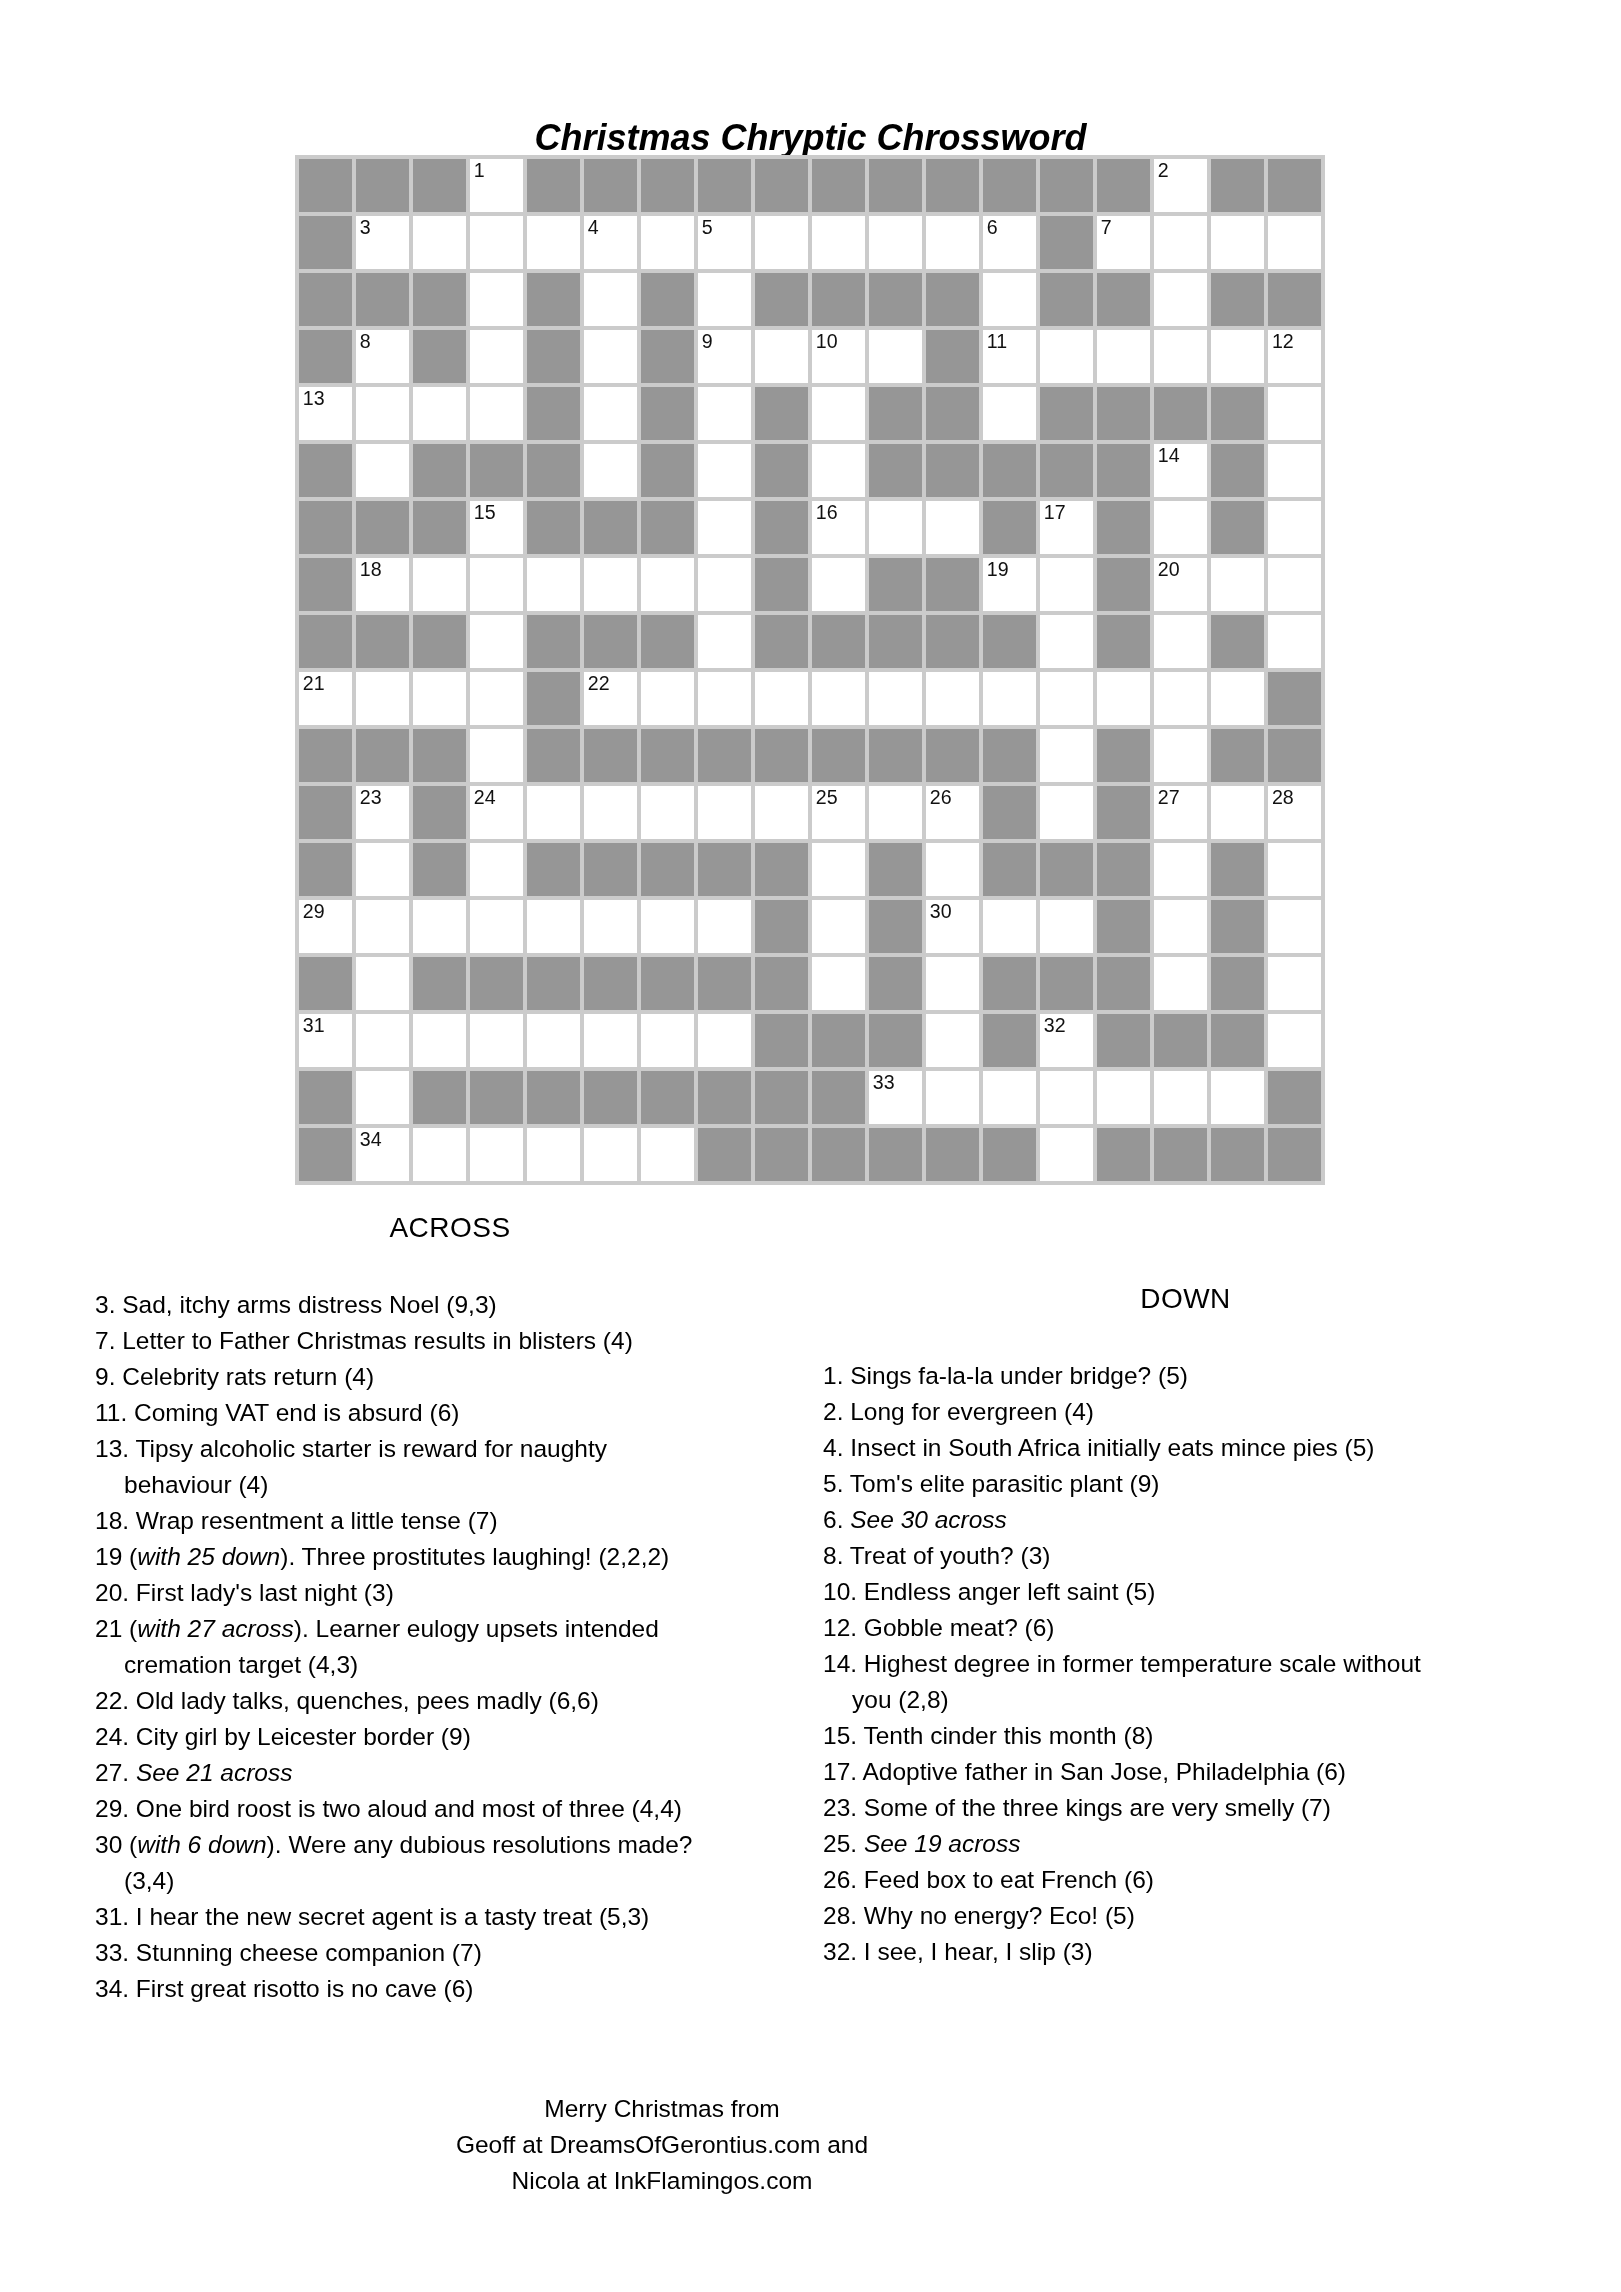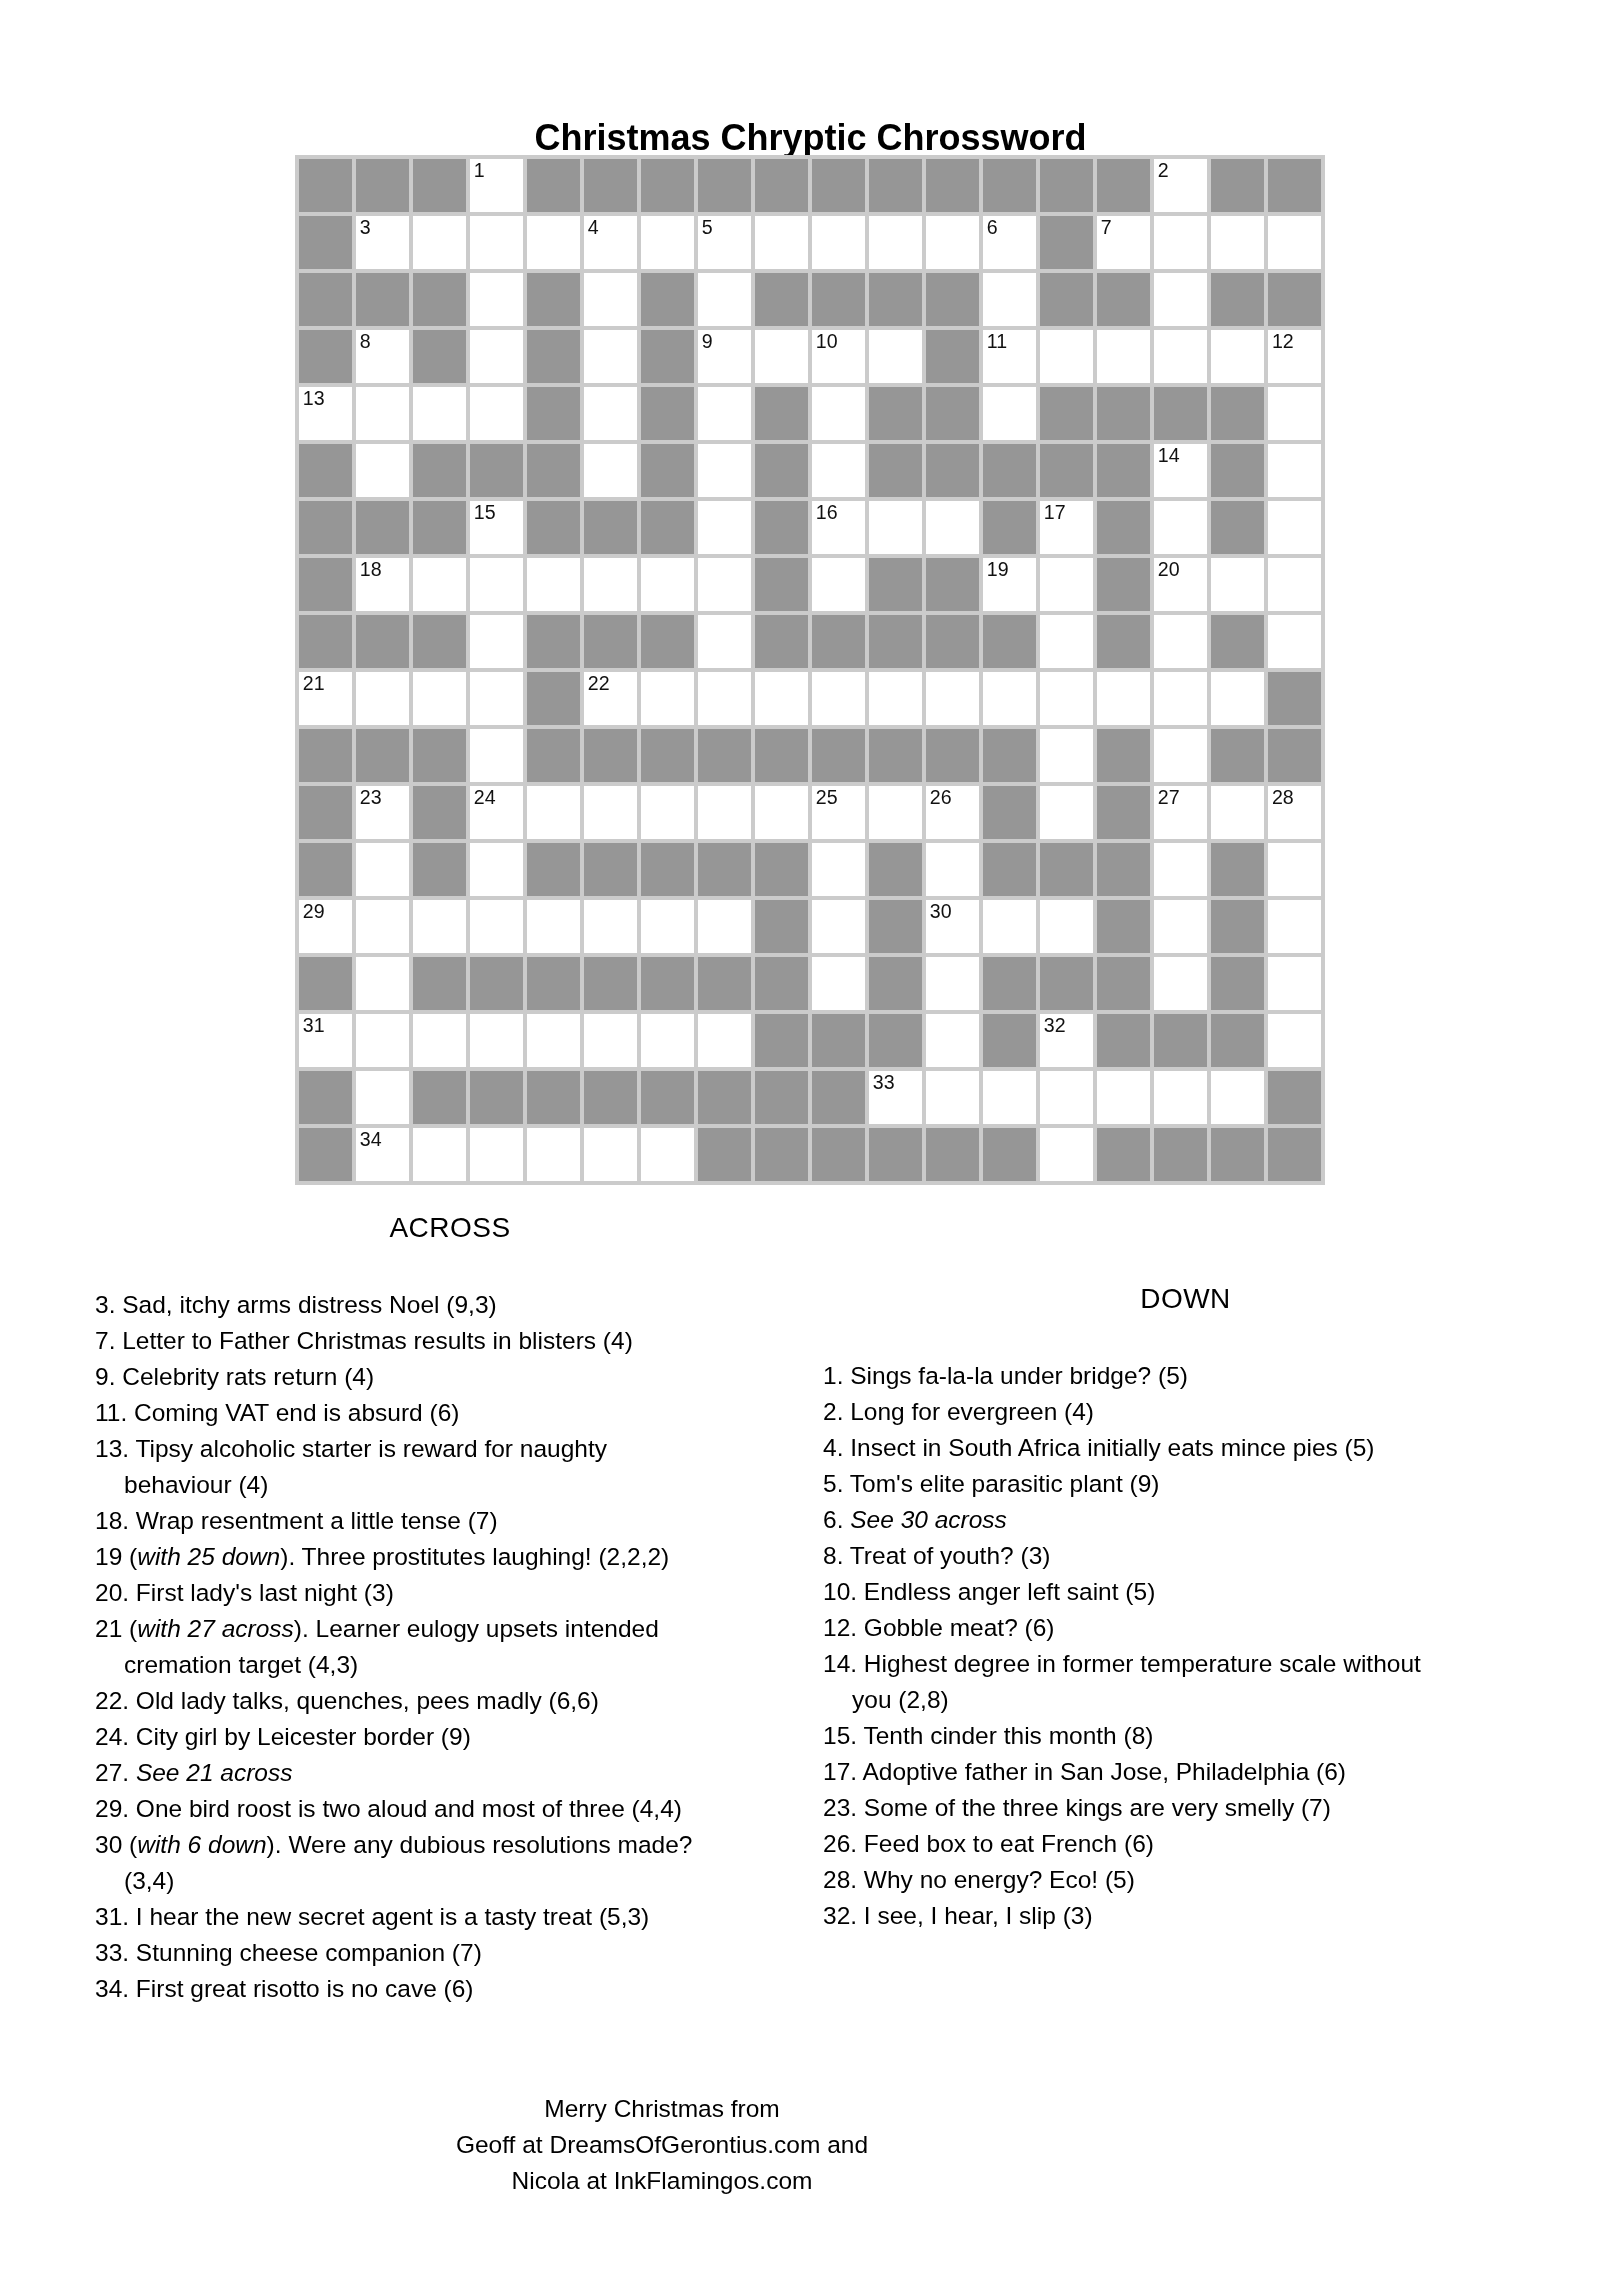--- a/index.html
+++ b/index.html
@@ -9,20 +9,21 @@
     position: relative;
     font-family: "Liberation Sans", sans-serif;
     color: #000000;
   }
   .page-title {
     position: absolute;
     top: 92px; left: 0; width: 1621px;
     text-align: center;
     font-size: 36px; font-weight: bold;
     line-height: 1.2;
+    font-style: italic;
   }
   .grid {
     position: absolute;
     left: 295px; top: 155px;
     width: 1030px; height: 1030px;
     box-sizing: border-box;
     background: #cbcbcb;
     display: grid;
     grid-template-columns: repeat(18, 1fr);
     grid-template-rows: repeat(18, 1fr);
@@ -492,20 +493,21 @@
       <div class="clue-line"><span>5. Tom's elite parasitic plant (9)</span></div>
       <div class="clue-line"><span>6. </span><em>See 30 across</em></div>
       <div class="clue-line"><span>8. Treat of youth? (3)</span></div>
       <div class="clue-line"><span>10. Endless anger left saint (5)</span></div>
       <div class="clue-line"><span>12. Gobble meat? (6)</span></div>
       <div class="clue-line"><span>14. Highest degree in former temperature scale without</span></div>
       <div class="clue-line cont"><span>you (2,8)</span></div>
       <div class="clue-line"><span>15. Tenth cinder this month (8)</span></div>
       <div class="clue-line"><span>17. Adoptive father in San Jose, Philadelphia (6)</span></div>
       <div class="clue-line"><span>23. Some of the three kings are very smelly (7)</span></div>
+      <div class="clue-line"><span>25. </span><em>See 19 across</em></div>
       <div class="clue-line"><span>26. Feed box to eat French (6)</span></div>
       <div class="clue-line"><span>28. Why no energy? Eco! (5)</span></div>
       <div class="clue-line"><span>32. I see, I hear, I slip (3)</span></div>
     </div>
 </div>
 
 <div class="footer">
   <div>Merry Christmas from</div>
   <div>Geoff at DreamsOfGerontius.com and</div>
   <div>Nicola at InkFlamingos.com</div>

